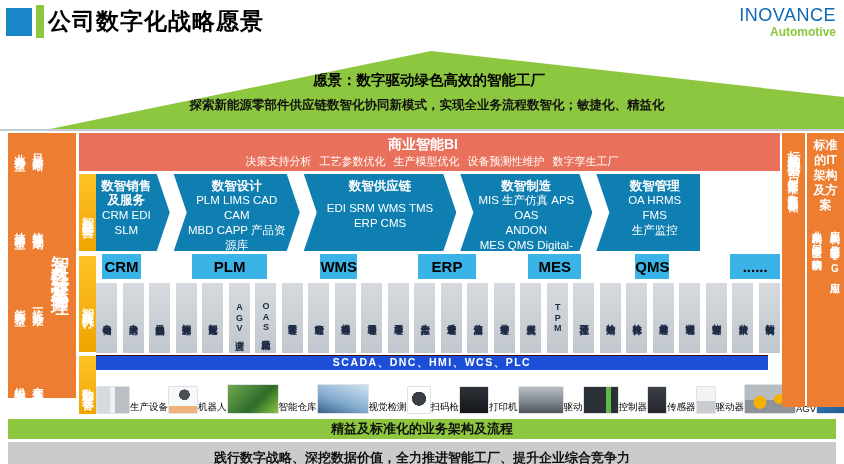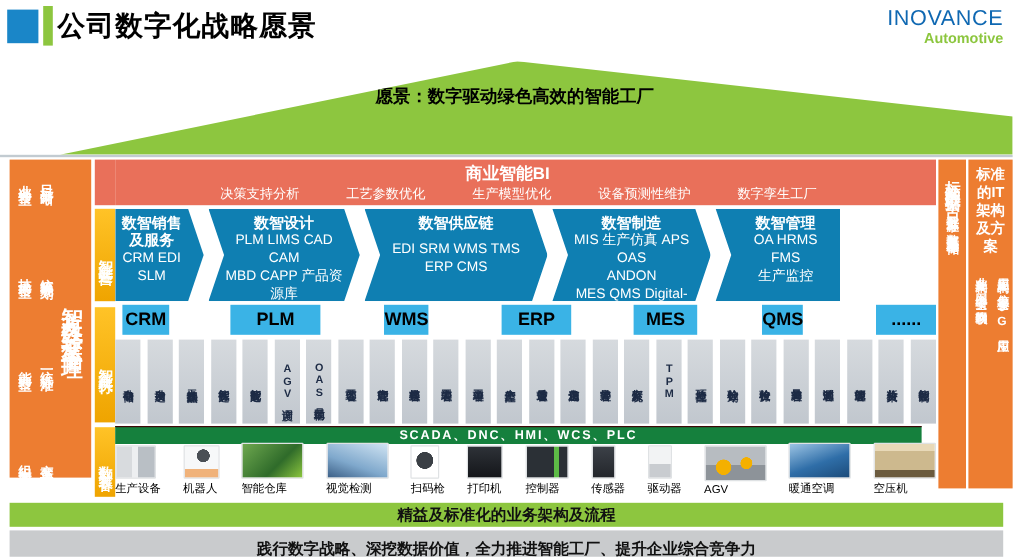--- a/index.html
+++ b/index.html
@@ -35,21 +35,21 @@
          display:flex;align-items:center;justify-content:center;color:#fff;font-weight:bold;}
   .strip .vtext{font-size:12px;letter-spacing:3px;}
   .strip-bi{top:133px;height:38px;background:#E9705A;}
   .s1{top:174px;height:77px;}
   .s2{top:256px;height:96px;}
   .s3{top:356px;height:58px;}
 
   
   .bibar{position:absolute;left:96px;top:133px;width:684px;height:38px;background:#E9705A;color:#fff;box-sizing:border-box;}
   .bib-title{text-align:center;font-size:14px;font-weight:bold;padding:3px 30px 0 0;line-height:1.2;}
-  .bib-items{display:flex;justify-content:center;gap:39px;font-size:11px;padding-right:12px;margin-top:1px;}
+  .bib-items{display:flex;justify-content:center;gap:8px;font-size:11px;padding-right:12px;margin-top:1px;}
 
   
   .row1{position:absolute;left:96px;top:174px;width:604px;height:77px;display:flex;gap:4px;}
   .pbox{background:#0F7FB2;color:#fff;text-align:center;box-sizing:border-box;flex-shrink:1;}
   .pbox .pt{font-size:12.5px;font-weight:bold;line-height:1.15;padding-top:5px;}
   .pbox .pl{font-size:11.5px;line-height:1.3;}
   .has-r{padding-right:13px;clip-path:polygon(0 0,calc(100% - 13px) 0,100% 50%,calc(100% - 13px) 100%,0 100%);}
   .has-lr{padding-left:13px;padding-right:13px;
           clip-path:polygon(0 0,calc(100% - 13px) 0,100% 50%,calc(100% - 13px) 100%,0 100%,13px 50%);}
   .has-l{padding-left:13px;clip-path:polygon(0 0,100% 0,100% 100%,0 100%,13px 50%);}
@@ -57,26 +57,26 @@
   
   .row2{position:absolute;left:96px;top:254px;width:684px;height:25px;display:flex;gap:48px;}
   .sysbox{background:#3AB3E6;color:#000;font-size:15px;font-weight:bold;display:flex;align-items:center;justify-content:center;}
 
   
   .row3{position:absolute;left:96px;top:283px;width:684px;height:70px;display:flex;justify-content:space-between;}
   .ebox{width:21px;background:linear-gradient(#d6dade,#c1c7ce);display:flex;align-items:center;justify-content:center;}
   .ebox .vtext{font-size:9px;font-weight:bold;letter-spacing:.5px;color:#1d2b45;line-height:1;}
 
   
-  .scada{position:absolute;left:96px;top:355px;width:672px;height:14px;background:#15803d;border-top:1px solid #3c0808;
+  .scada{position:absolute;left:96px;top:355px;width:672px;height:14px;background:#1d4ed8;border-top:1px solid #3c0808;
          color:#fff;font-size:10.5px;font-weight:bold;display:flex;align-items:center;justify-content:center;letter-spacing:1.5px;}
 
   
   .equip{position:absolute;left:96px;top:372px;width:684px;height:42px;display:flex;justify-content:space-between;align-items:flex-end;}
-  .ecell{display:flex;flex-direction:column;align-items:flex-start;}
+  .ecell{display:flex;flex-direction:row;align-items:flex-end;}
   .elabel{font-size:9.5px;color:#000;margin-top:2px;white-space:nowrap;}
   .photo{height:28px;border-radius:1px;border:1px solid #dfe2e4;box-sizing:border-box;}
   .ph1{width:34px;background:linear-gradient(90deg,#d8dbde 0 40%,#edeff1 40% 55%,#b9bfc5 55%);}
   .ph2{width:30px;background:radial-gradient(circle at 55% 30%,#4a4f55 0 22%,transparent 23%),linear-gradient(180deg,#f7f8f9 72%,#f0b27a 72%);}
   .ph3{width:52px;height:30px;background:linear-gradient(200deg,#cfe3f2,#7fa8cc 60%,#3b5f86);}
   .ph4{width:52px;height:30px;background:linear-gradient(135deg,#6ea84f,#2f6b2a 60%,#8cc63e);}
   .ph5{width:24px;background:radial-gradient(circle at 50% 45%,#3a3f45 0 38%,transparent 40%),#fff;}
   .ph6{width:30px;background:linear-gradient(#2e3238,#14161a);}
   .ph7{width:46px;background:linear-gradient(#b9bec4,#7d848c 60%,#4e555d);}
   .ph8{width:36px;background:linear-gradient(90deg,#2b3036 0 66%,#5dbb46 66% 78%,#2b3036 78%);}
@@ -112,20 +112,21 @@
   <div class="mark-blue"></div>
   <div class="mark-green"></div>
   <h1 class="page-title">公司数字化战略愿景</h1>
   <div class="logo">
     <div class="logo1">INOVANCE</div>
     <div class="logo2">Automotive</div>
   </div>
 
   <div class="roof">
     <div class="vision">愿景：数字驱动绿色高效的智能工厂</div>
+    <div class="roofsub">探索新能源零部件供应链数智化协同新模式，实现全业务流程数智化；敏捷化、精益化</div>
   </div>
   <div class="divider"></div>
 
   <div class="leftbox">
     <div class="lcol">
       <span class="vtext">业务转型</span>
       <span class="vtext">技术转型</span>
       <span class="vtext">能力转型</span>
       <span class="vtext">组织变革</span>
     </div>
@@ -305,20 +306,24 @@
       </div>
     <div class="ecell">
         <div class="photo ph5"></div>
         <div class="elabel">扫码枪</div>
       </div>
     <div class="ecell">
         <div class="photo ph6"></div>
         <div class="elabel">打印机</div>
       </div>
     <div class="ecell">
+        <div class="photo ph7"></div>
+        <div class="elabel">驱动</div>
+      </div>
+    <div class="ecell">
         <div class="photo ph8"></div>
         <div class="elabel">控制器</div>
       </div>
     <div class="ecell">
         <div class="photo ph9"></div>
         <div class="elabel">传感器</div>
       </div>
     <div class="ecell">
         <div class="photo ph10"></div>
         <div class="elabel">驱动器</div>

